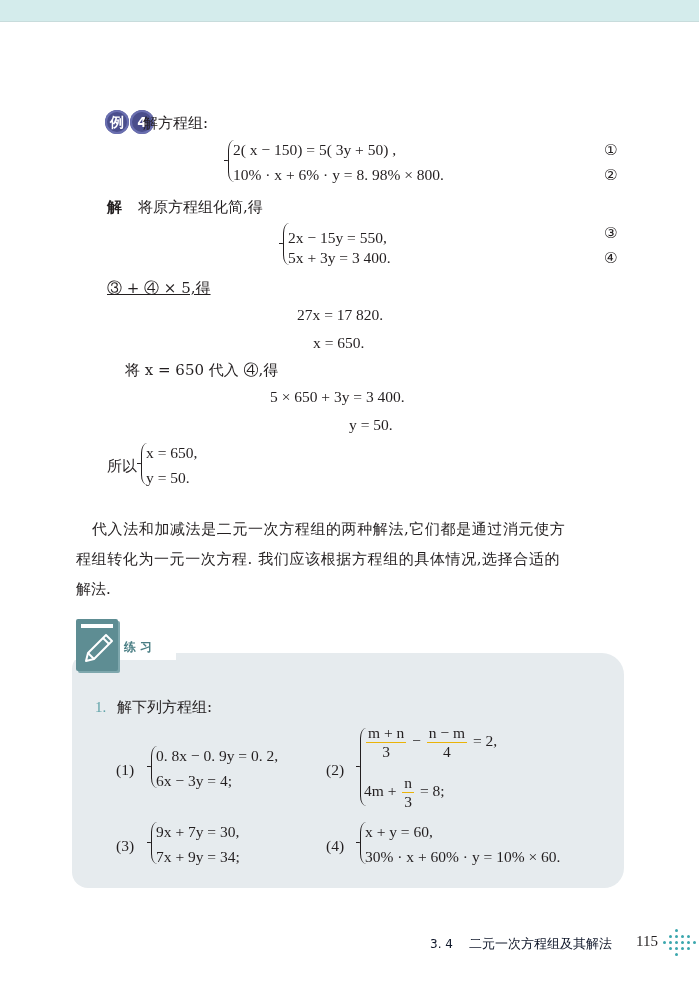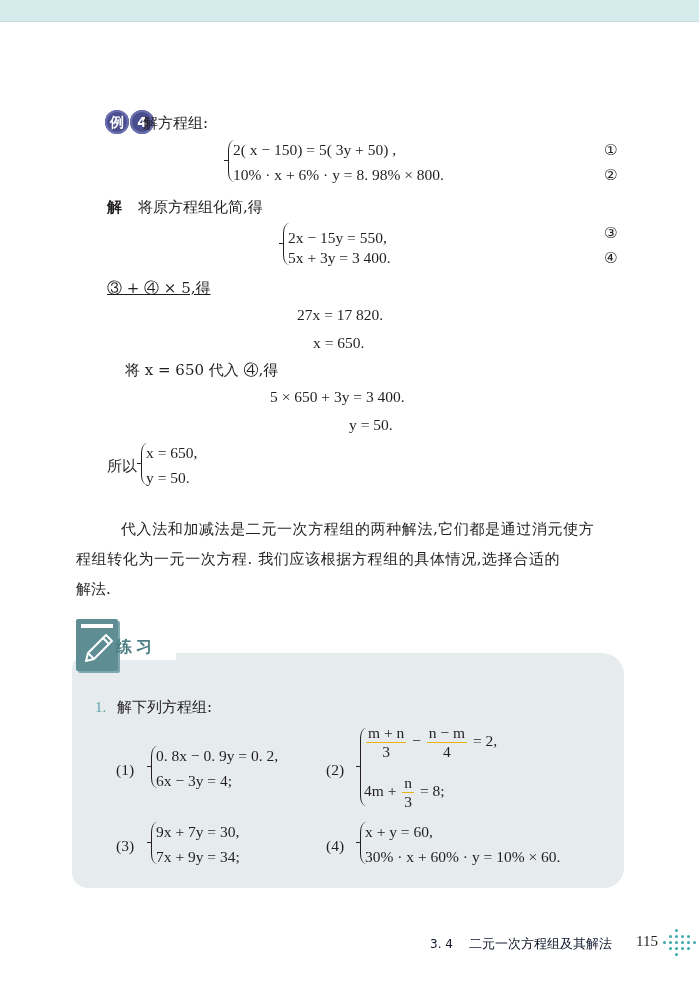--- a/index.html
+++ b/index.html
@@ -53,23 +53,23 @@
     }
     .ex-icon {
       position: absolute; left: 76px; top: 619px; width: 42px; height: 52px;
       background: #5e8d93; border-radius: 2px;
       box-shadow: 2px 2px 0 #7ea7ad;
     }
     .ex-icon .bar {
       position: absolute; left: 5px; top: 5px; width: 32px; height: 4px; background: #fff;
     }
     .ex-title {
-      position: absolute; left: 116px; top: 636px;
+      position: absolute; left: 124px; top: 636px;
       font-family: "DejaVu Sans", sans-serif; font-weight: bold;
-      font-size: 16px; line-height: 22px; color: #4a7e84; letter-spacing: 4px;
+      font-size: 12px; line-height: 22px; color: #4a7e84; letter-spacing: 4px;
     }
     .q-num { color: #5fa3a8; font-family: "Liberation Serif", serif; font-size: 15px; }
 
     .frac { display: inline-block; vertical-align: middle; text-align: center; margin: 0 2px; }
     .frac .num { display: block; border-bottom: 1px solid #eab308; padding: 0 2px; line-height: 18px; }
     .frac .den { display: block; line-height: 18px; }
 
     
     .footer-section {
       position: absolute; left: 430px; top: 935px;
@@ -116,21 +116,21 @@
 <div class="abs math" style="left:313px; top:333px;">x = 650.</div>
 <div class="abs txt" style="left:107px; top:360px;margin-left:18px;">将 x = 650 代入 ④,得</div>
 <div class="abs math" style="left:270px; top:387px;">5 × 650 + 3y = 3 400.</div>
 <div class="abs math" style="left:349px; top:415px;">y = 50.</div>
 
 <div class="abs txt" style="left:107px; top:456px;">所以</div>
 <div class="brace" style="left:141px; top:443px; height:42px;"></div>
 <div class="abs math" style="left:146px; top:443px;">x = 650,</div>
 <div class="abs math" style="left:146px; top:468px;">y = 50.</div>
 
-<div class="abs txt" style="left:121px; top:519px; letter-spacing:0.6px;">代入法和加减法是二元一次方程组的两种解法,它们都是通过消元使方</div>
+<div class="abs txt" style="left:92px; top:519px; letter-spacing:0.6px;">代入法和加减法是二元一次方程组的两种解法,它们都是通过消元使方</div>
 <div class="abs txt" style="left:76px; top:549px; letter-spacing:0.6px;">程组转化为一元一次方程. 我们应该根据方程组的具体情况,选择合适的</div>
 <div class="abs txt" style="left:76px; top:579px;">解法.</div>
 
 <div class="panel"></div>
 <div class="panel-cut"></div>
 <div class="ex-icon">
   <div class="bar"></div>
   <svg width="42" height="52" style="position:absolute;left:0;top:0;">
     <g fill="none" stroke="#ffffff" stroke-width="2" stroke-linejoin="round">
       <path d="M10 42 L12 34 L30 16 L36 22 L18 40 Z"></path>

